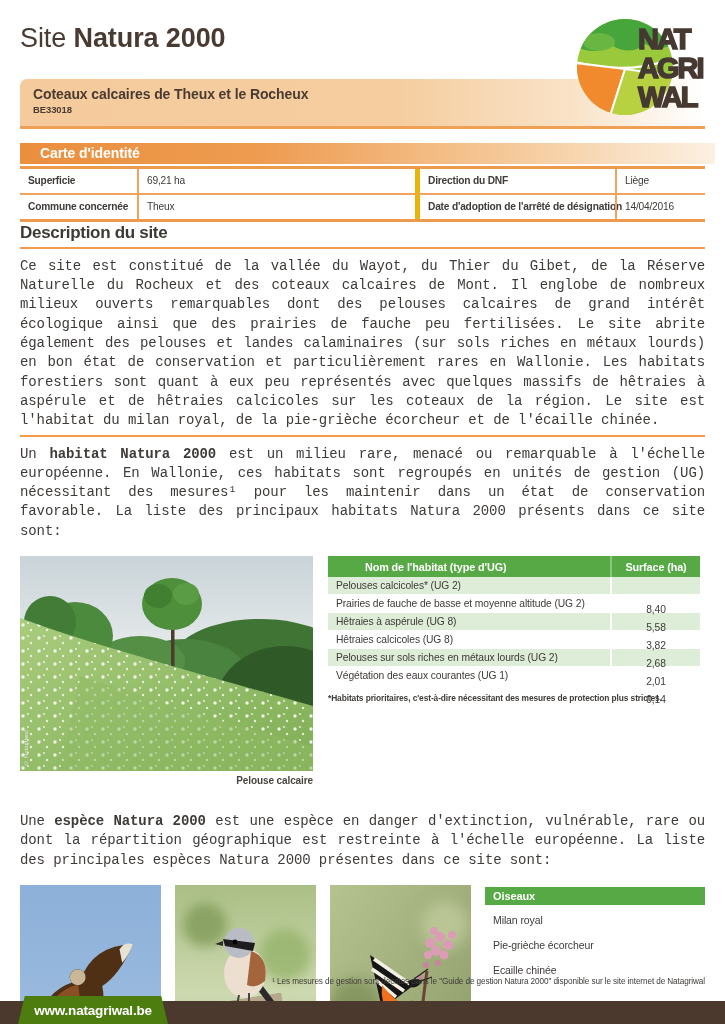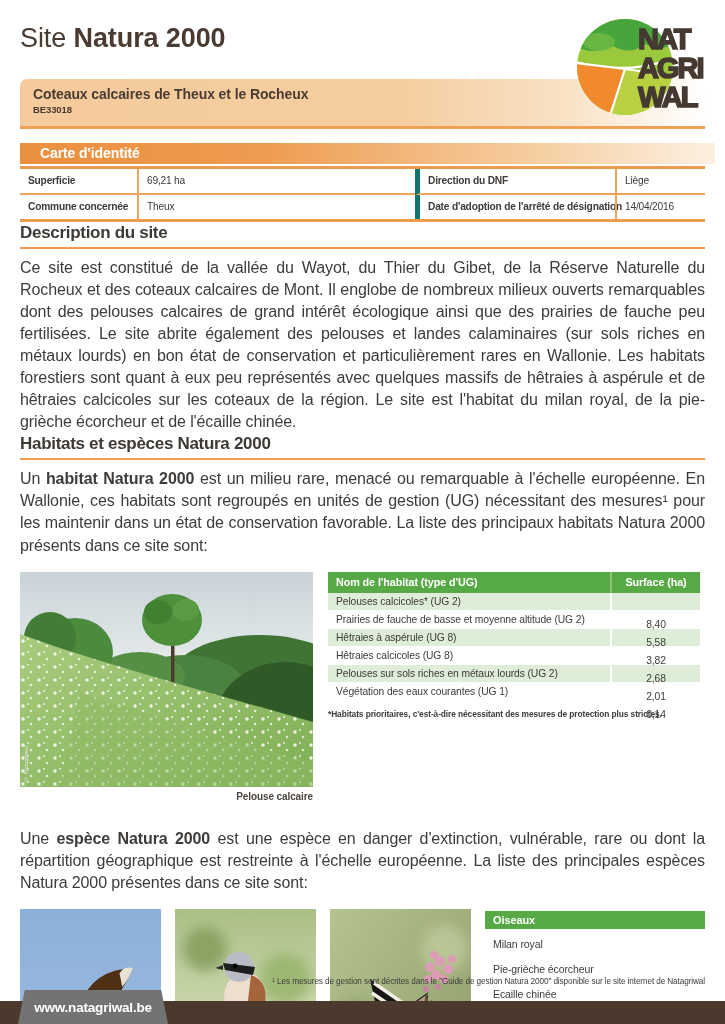--- a/index.html
+++ b/index.html
@@ -36,42 +36,42 @@
     width:685px;display:grid;grid-template-columns:117px 278px 200px 90px;
     border-top:3px solid #ee9a4c;border-bottom:3px solid #ee9a4c;margin-top:2px;
   }
   .id-cell{
     height:24px;display:flex;align-items:center;font-size:10.2px;
     padding-left:8px;white-space:nowrap;letter-spacing:-0.2px;text-align:center;
   }
   .id-cell.lbl{font-weight:bold;}
   .id-cell.r1{border-bottom:2px solid #f0a35c;}
   .id-cell.v-thin{border-left:2px solid #f0a35c;}
-  .id-cell.v-thick{border-left:5px solid #0f766e;}
+  .id-cell.v-thick{border-left:5px solid #eab308;}
 
   
   .sec-heading{margin-top:1px;font-size:17px;font-weight:bold;color:#3d3935;letter-spacing:-0.3px;}
   .sec-rule{height:2px;background:#f29b4d;margin-top:4px;width:685px;}
-  .para{margin-top:8px;font-size:16px;line-height:1.38;text-align:justify;color:#3e3b38;}
+  .para{margin-top:8px;font-size:14px;line-height:1.38;text-align:justify;color:#3e3b38;font-family:Liberation Mono, monospace;}
   .para b{color:#3e3b38;}
 
   
   .habitats-row{display:flex;gap:15px;margin-top:15px;width:685px;}
   .photo-frame{position:relative;overflow:hidden;background:#ccc;}
   .photo-landscape{width:293px;height:215px;}
   .photo-credit{
     position:absolute;left:3px;bottom:5px;color:#ffffff;opacity:.95;
     font-size:5.5px;writing-mode:vertical-rl;transform:rotate(180deg);
     letter-spacing:0.2px;text-shadow:0 0 1px rgba(0,0,0,.35);
   }
   .photo-caption{font-size:10px;font-weight:bold;color:#4a453f;text-align:right;margin-top:4px;}
   .hab-col{width:377px;}
   .hab-table{width:372px;font-size:10.3px;}
   .hab-head{display:flex;background:#56a944;color:#fff;font-weight:bold;font-size:10.8px;height:21px;}
-  .hab-head .c-name{flex:1;display:flex;align-items:center;padding-left:8px;border-right:2px solid #8cc57f;}
+  .hab-head .c-name{flex:1;display:flex;align-items:center;padding-left:8px;border-right:2px solid #8cc57f;margin-left:29px;}
   .hab-head .c-surf{width:88px;display:flex;align-items:center;justify-content:center;}
   .hab-row{display:flex;height:17px;border-bottom:1px solid #ffffff;}
   .hab-row:nth-child(even){background:#deedd7;}
   .hab-row .c-name{flex:1;display:flex;align-items:center;padding-left:8px;border-right:2px solid #ffffff;}
   .hab-row .c-surf{width:88px;display:flex;align-items:center;justify-content:center;margin-top:32px;}
   .hab-footnote{margin-top:8px;font-size:8.4px;font-weight:bold;color:#3e3b38;letter-spacing:-0.1px;}
 
   
   .species-row{display:flex;gap:14px;margin-top:15px;width:685px;}
   .sp-fig{width:141px;}
@@ -83,21 +83,21 @@
   }
   .sp-item{font-size:10.5px;color:#3e3b38;margin:0 0 13px 8px;}
 
   
   .page-footnote{
     position:absolute;right:20px;bottom:38px;font-size:8.2px;color:#3e3b38;
     width:520px;text-align:right;letter-spacing:-0.1px;
   }
   .footer-bar{position:absolute;left:0;bottom:0;width:725px;height:23px;background:#4a392c;}
   .footer-badge{
-    position:absolute;left:18px;bottom:0;width:150px;height:34px;background:#737373;
+    position:absolute;left:18px;bottom:0;width:150px;height:28px;background:#4d7c0f;
     clip-path:polygon(4.5% 0,95.5% 0,100% 100%,0 100%);
     display:flex;align-items:center;justify-content:center;
   }
   .footer-badge span{color:#fff;font-weight:bold;font-size:13.5px;letter-spacing:-0.2px;}
 </style>
 </head>
 <body>
 
 <div class="page">
 
@@ -146,21 +146,20 @@
       <div class="id-cell lbl">Commune concernée</div>
       <div class="id-cell v-thin">Theux</div>
       <div class="id-cell lbl v-thick">Date d'adoption de l'arrêté de désignation</div>
       <div class="id-cell v-thin">14/04/2016</div>
     </div>
 
     <div class="sec-heading">Description du site</div>
     <div class="sec-rule"></div>
     <div class="para">Ce site est constitué de la vallée du Wayot, du Thier du Gibet, de la Réserve Naturelle du Rocheux et des coteaux calcaires de Mont. Il englobe de nombreux milieux ouverts remarquables dont des pelouses calcaires de grand intérêt écologique ainsi que des prairies de fauche peu fertilisées. Le site abrite également des pelouses et landes calaminaires (sur sols riches en métaux lourds) en bon état de conservation et particulièrement rares en Wallonie. Les habitats forestiers sont quant à eux peu représentés avec quelques massifs de hêtraies à aspérule et de hêtraies calcicoles sur les coteaux de la région. Le site est l'habitat du milan royal, de la pie-grièche écorcheur et de l'écaille chinée.</div>
 
-    <div class="sec-heading">Habitats et espèces Natura 2000</div>
     <div class="sec-rule"></div>
     <div class="para">
       <span>Un </span><b>habitat Natura 2000</b><span> est un milieu rare, menacé ou remarquable à l'échelle européenne. En Wallonie, ces habitats sont regroupés en unités de gestion (UG) nécessitant des mesures¹ pour les maintenir dans un état de conservation favorable. La liste des principaux habitats Natura 2000 présents dans ce site sont:</span>
     </div>
 
     <div class="habitats-row">
       <div>
         <div class="photo-frame photo-landscape">
           <svg width="293" height="215" viewBox="0 0 293 215">
             <defs>

